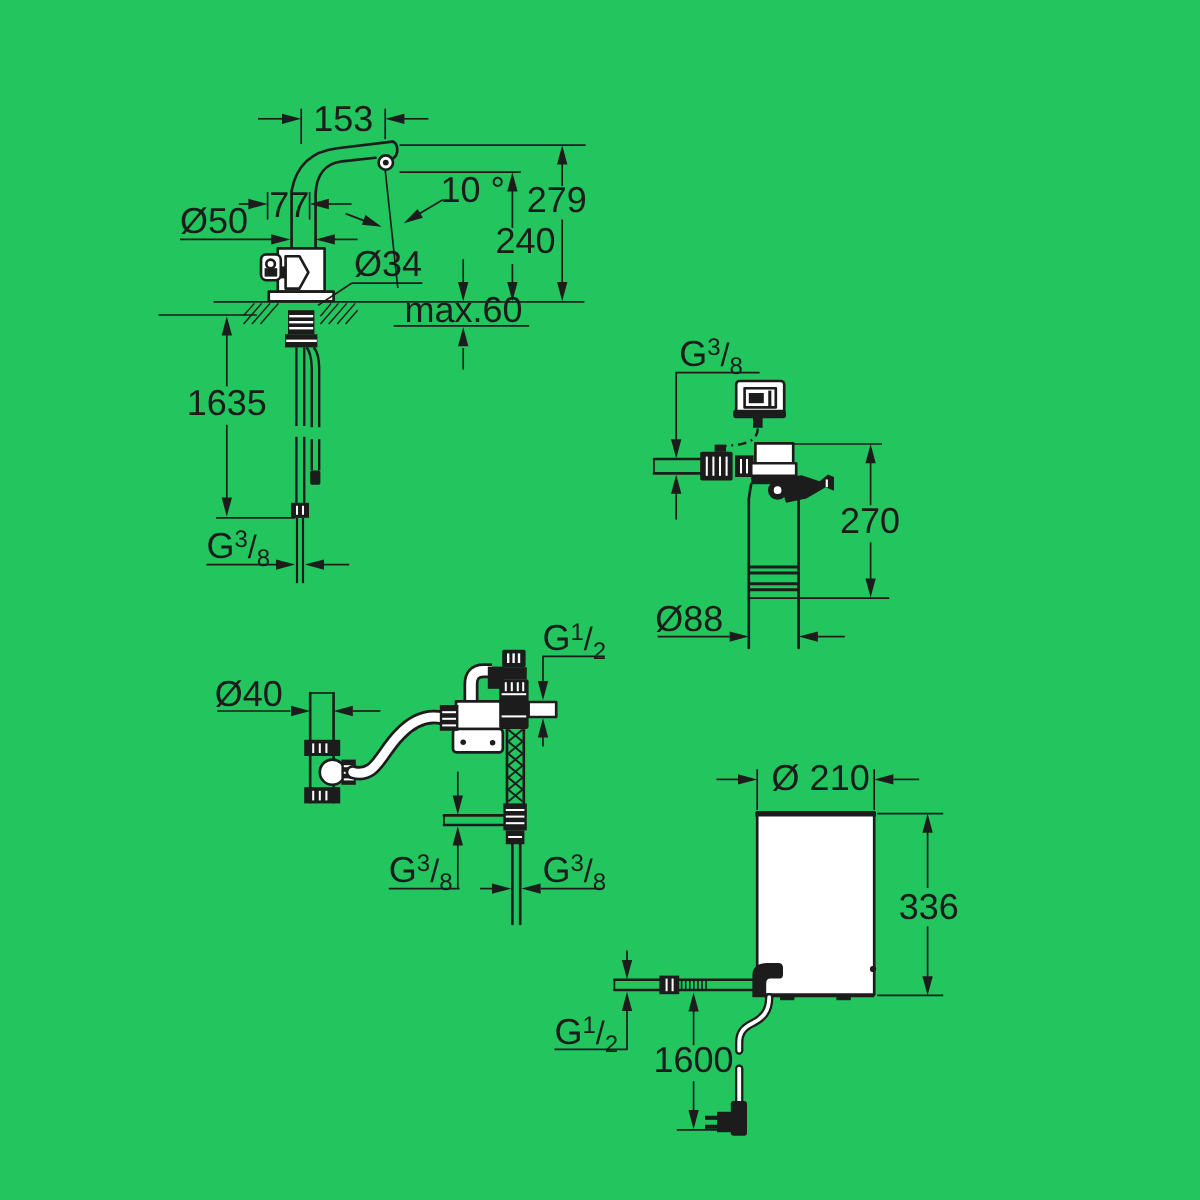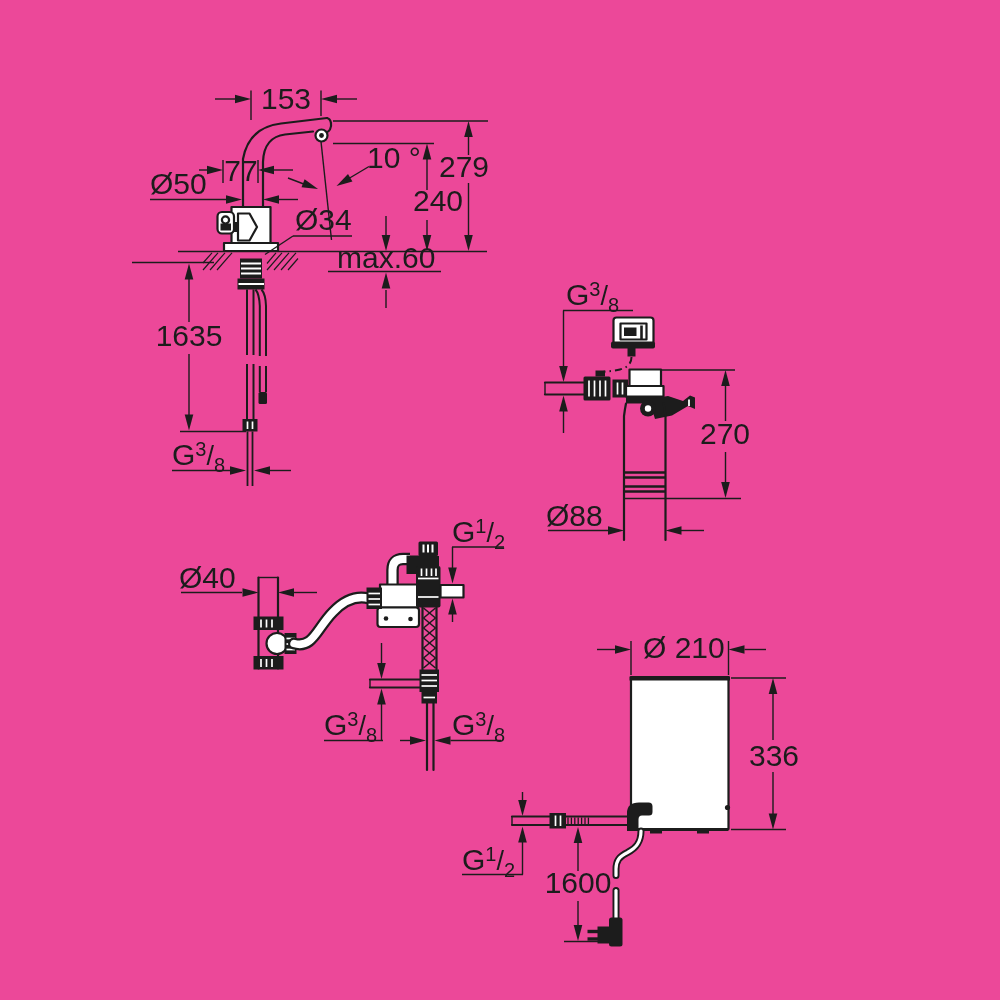--- a/index.html
+++ b/index.html
@@ -1,16 +1,16 @@
 <!DOCTYPE html>
 <html><head>
 <meta charset="utf-8">
 <style>
   html,body { margin:0; padding:0; background:#ffffff; }
-  .page { width:1000px; height:1000px; background:#ec4899; position:relative; overflow:hidden; }
+  .page { width:1000px; height:1000px; background:#22c55e; position:relative; overflow:hidden; }
   svg { display:block; }
   text { font-family:"Liberation Sans","DejaVu Sans",sans-serif; font-size:30px; fill:#1c1c1c; }
   .frac-big { font-size:30px; }
   .frac-sup { font-size:20px; }
   .frac-slash { font-size:27px; }
   .frac-sub { font-size:20px; }
   .ol  { fill:none; stroke:#1c1c1c; stroke-width:2.2; stroke-linecap:round; stroke-linejoin:round; }
   .olw { fill:#ffffff; stroke:#1c1c1c; stroke-width:2.2; stroke-linejoin:round; }
   .thin{ fill:none; stroke:#1c1c1c; stroke-width:1.4; stroke-linecap:butt; }
   .dk  { fill:#1c1c1c; stroke:none; }

